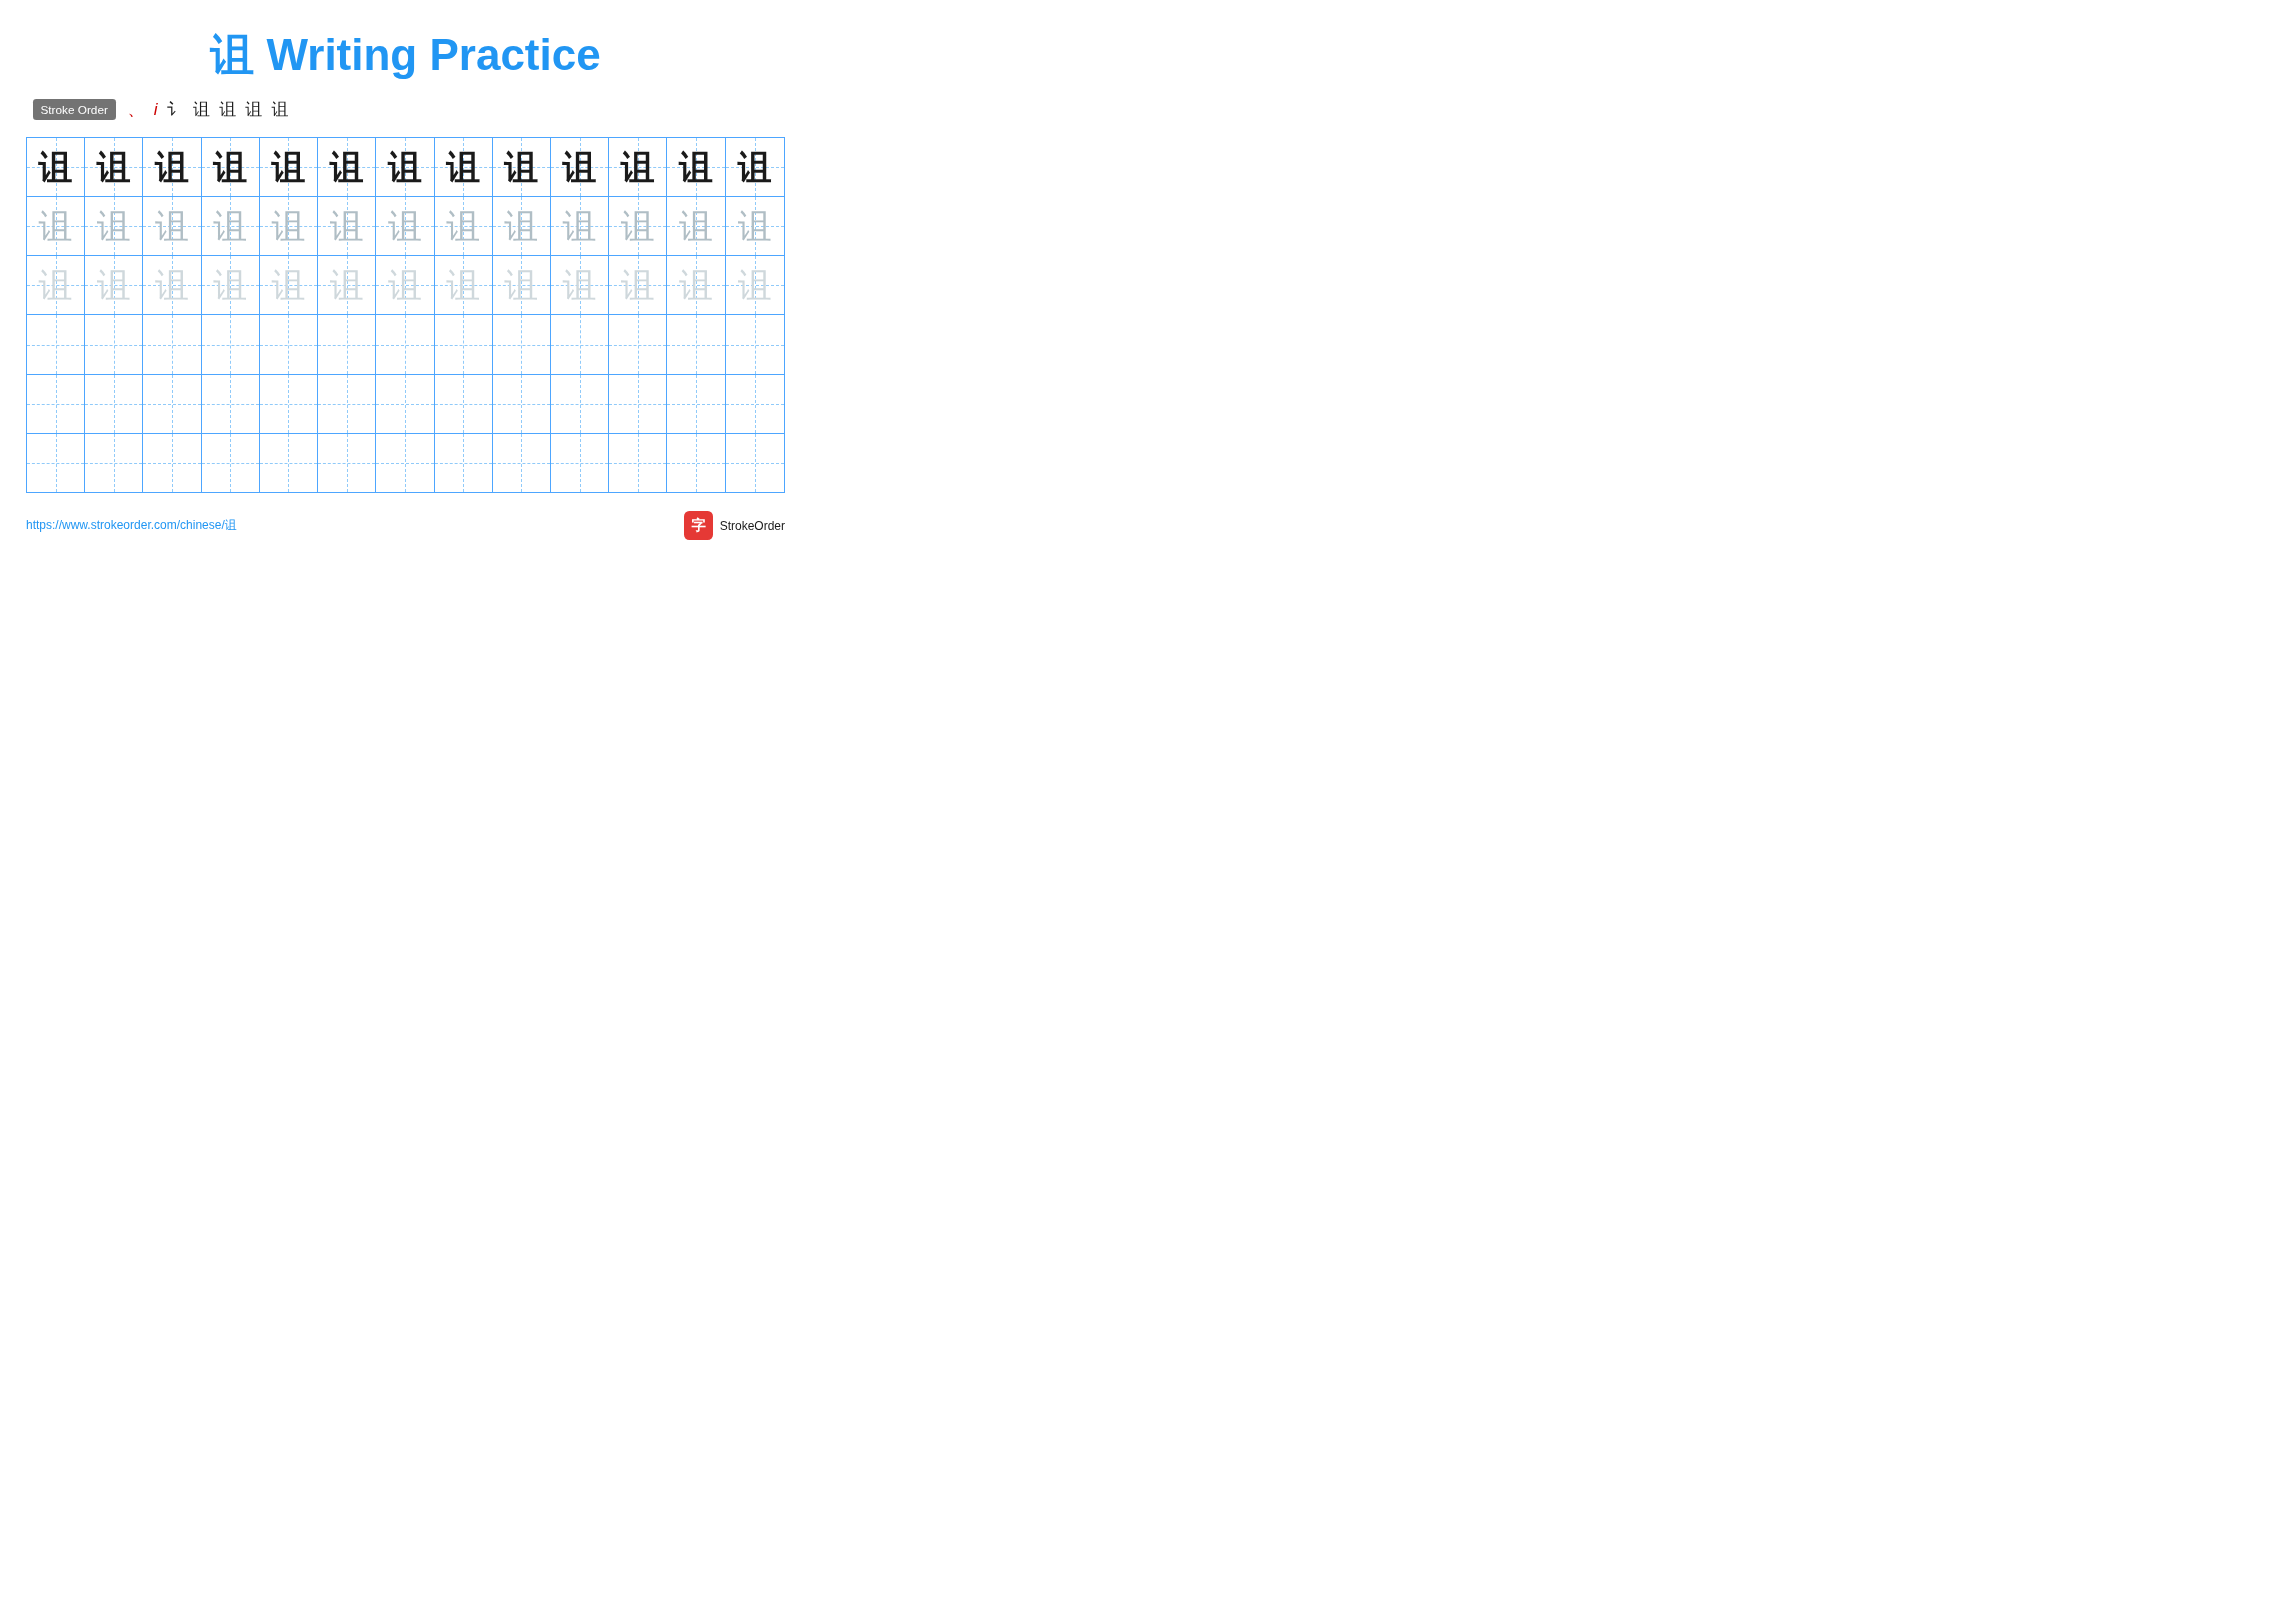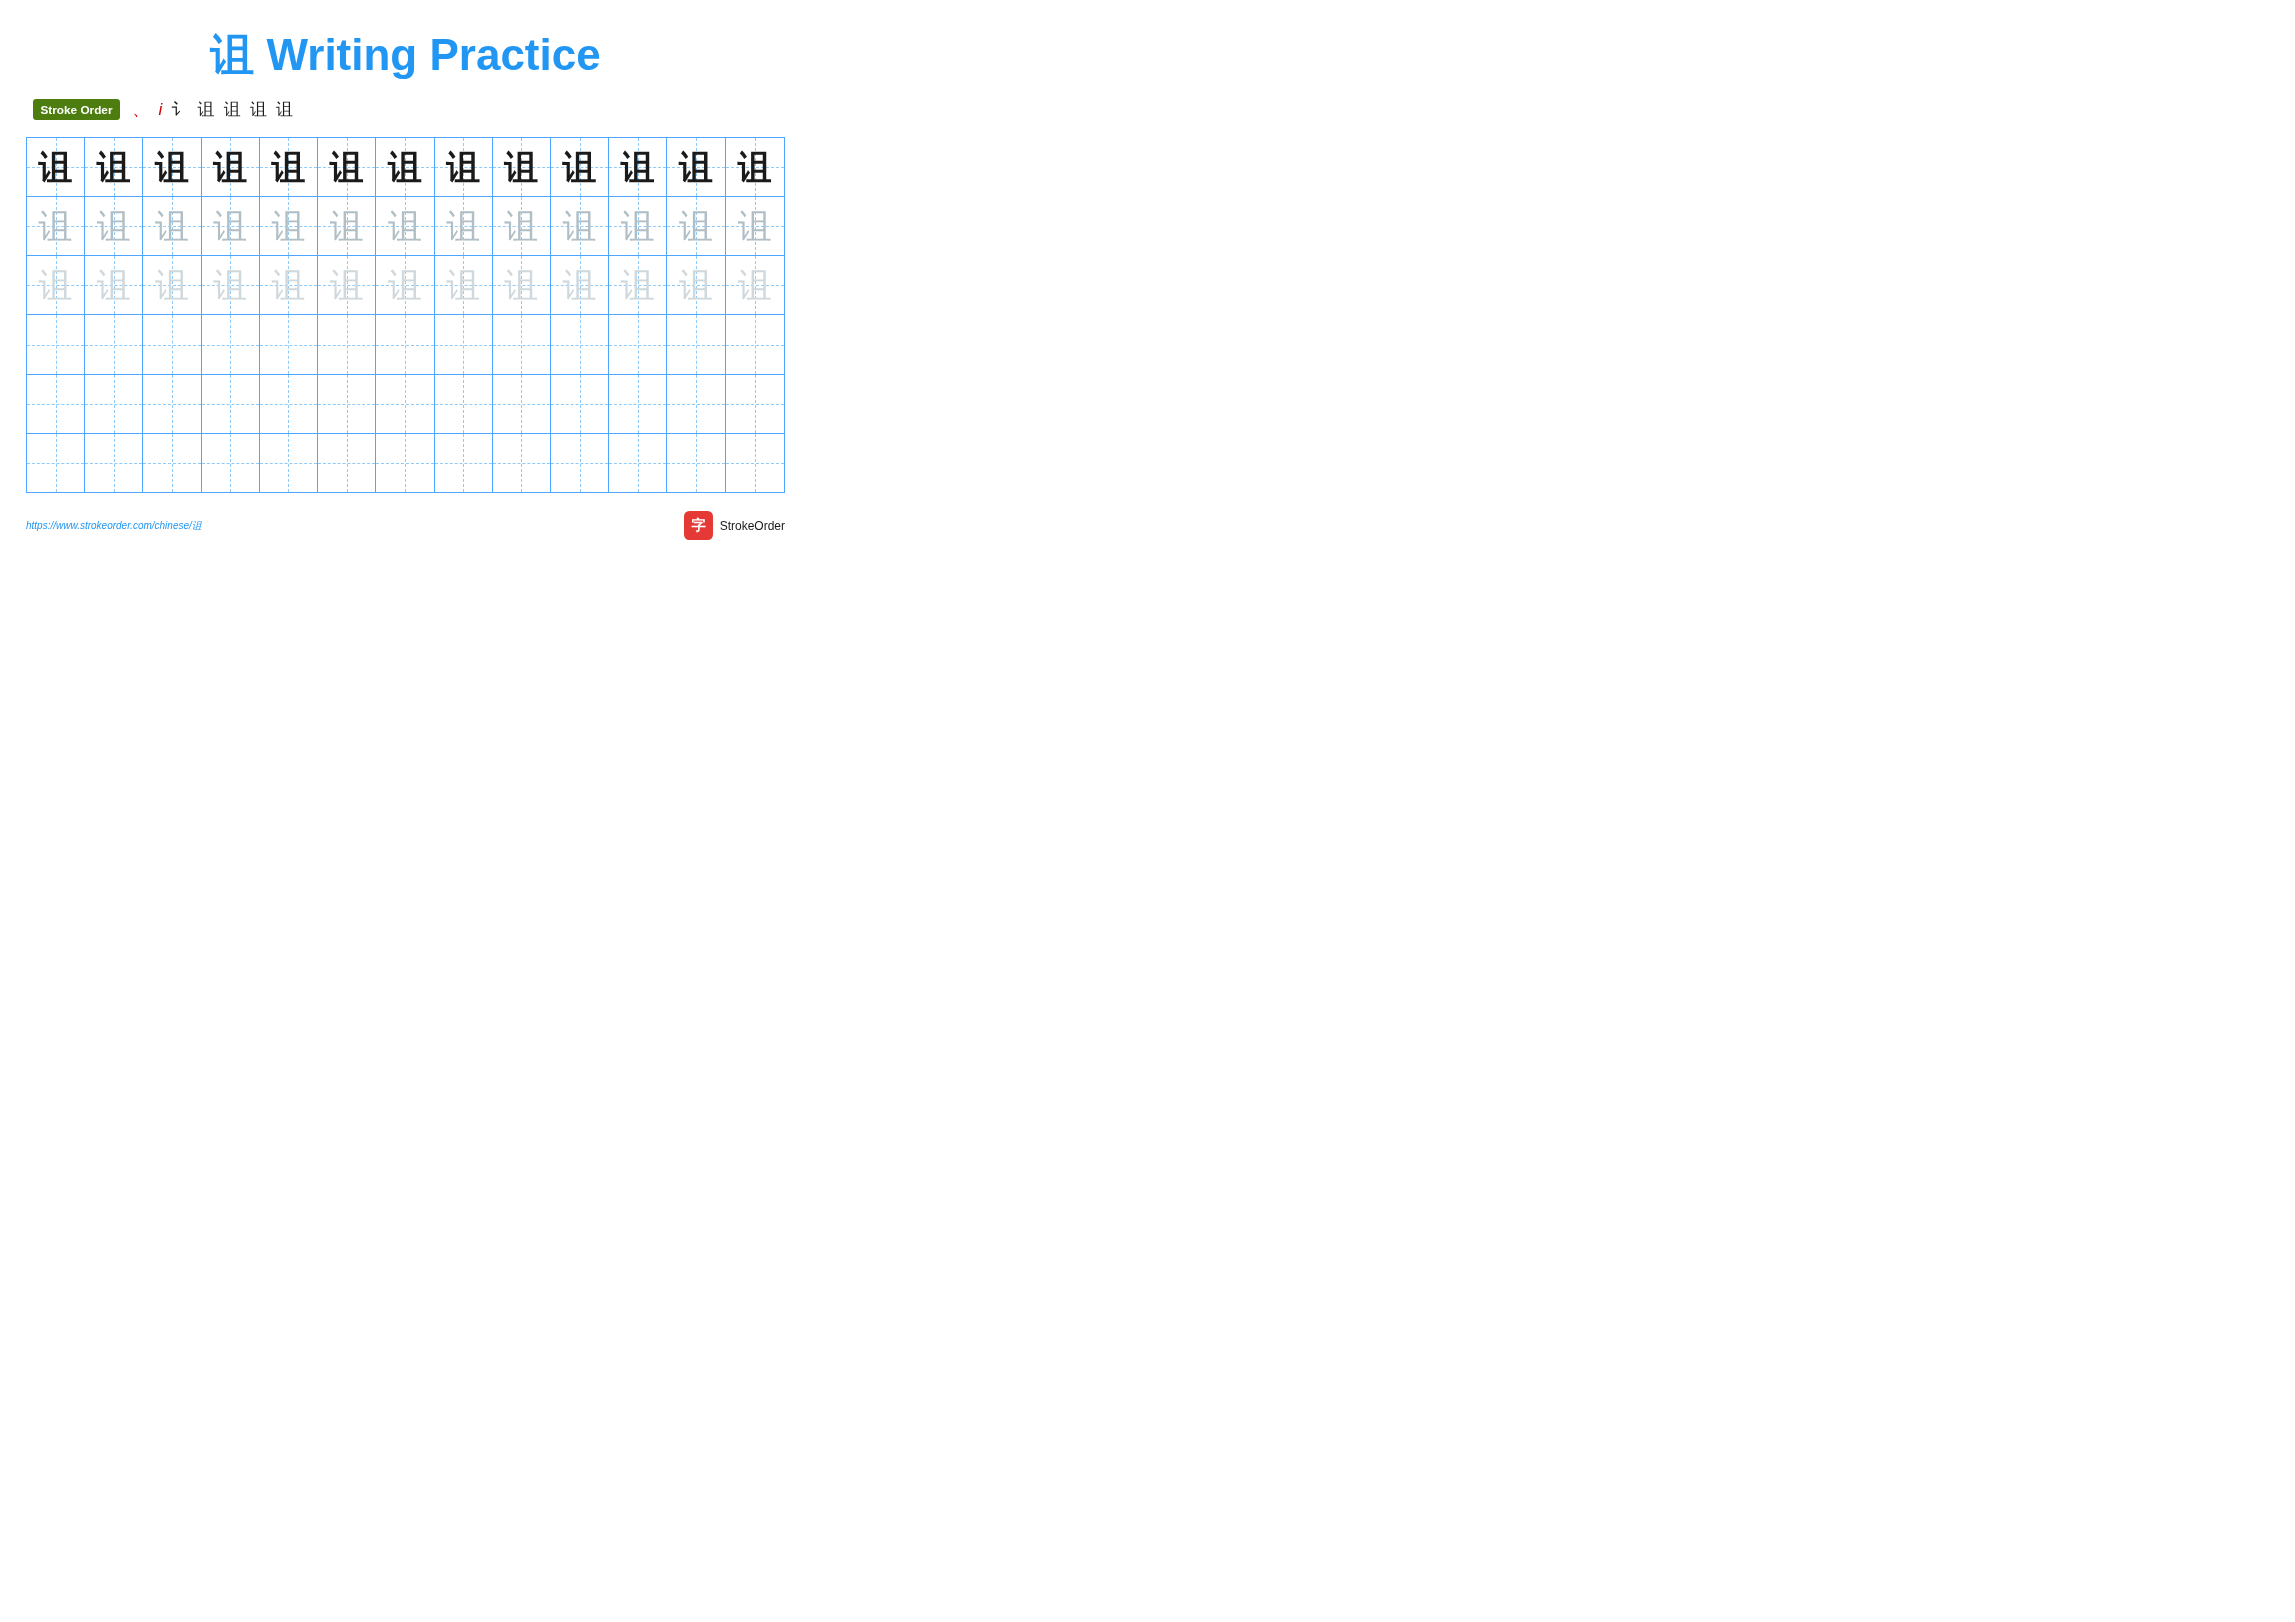--- a/index.html
+++ b/index.html
@@ -25,24 +25,24 @@
     
     .stroke-order-row {
       display: flex;
       align-items: center;
       gap: 11.8px;
       margin-bottom: 15.7px;
       padding-left: 6.5px;
     }
 
     .stroke-order-badge {
-      background-color: #4d7c0f;
+      background-color: #737373;
       color: white;
       font-size: 11.8px;
-      font-weight: bold;
+      font-weight: normal;
       padding: 3.3px 7.9px;
       border-radius: 3.3px;
       white-space: nowrap;
     }
 
     .stroke-steps {
       display: flex;
       align-items: center;
       gap: 9.2px;
       font-size: 17px;
@@ -131,23 +131,22 @@
     
     .bottom-bar {
       display: flex;
       justify-content: space-between;
       align-items: center;
       margin-top: 18.3px;
     }
 
     .bottom-link {
       color: #2196F3;
-      font-size: 10px;
+      font-size: 12px;
       text-decoration: none;
-      font-style: italic;
     }
 
     .brand-logo {
       display: flex;
       align-items: center;
       gap: 6.5px;
     }
 
     .brand-icon {
       width: 29px;

